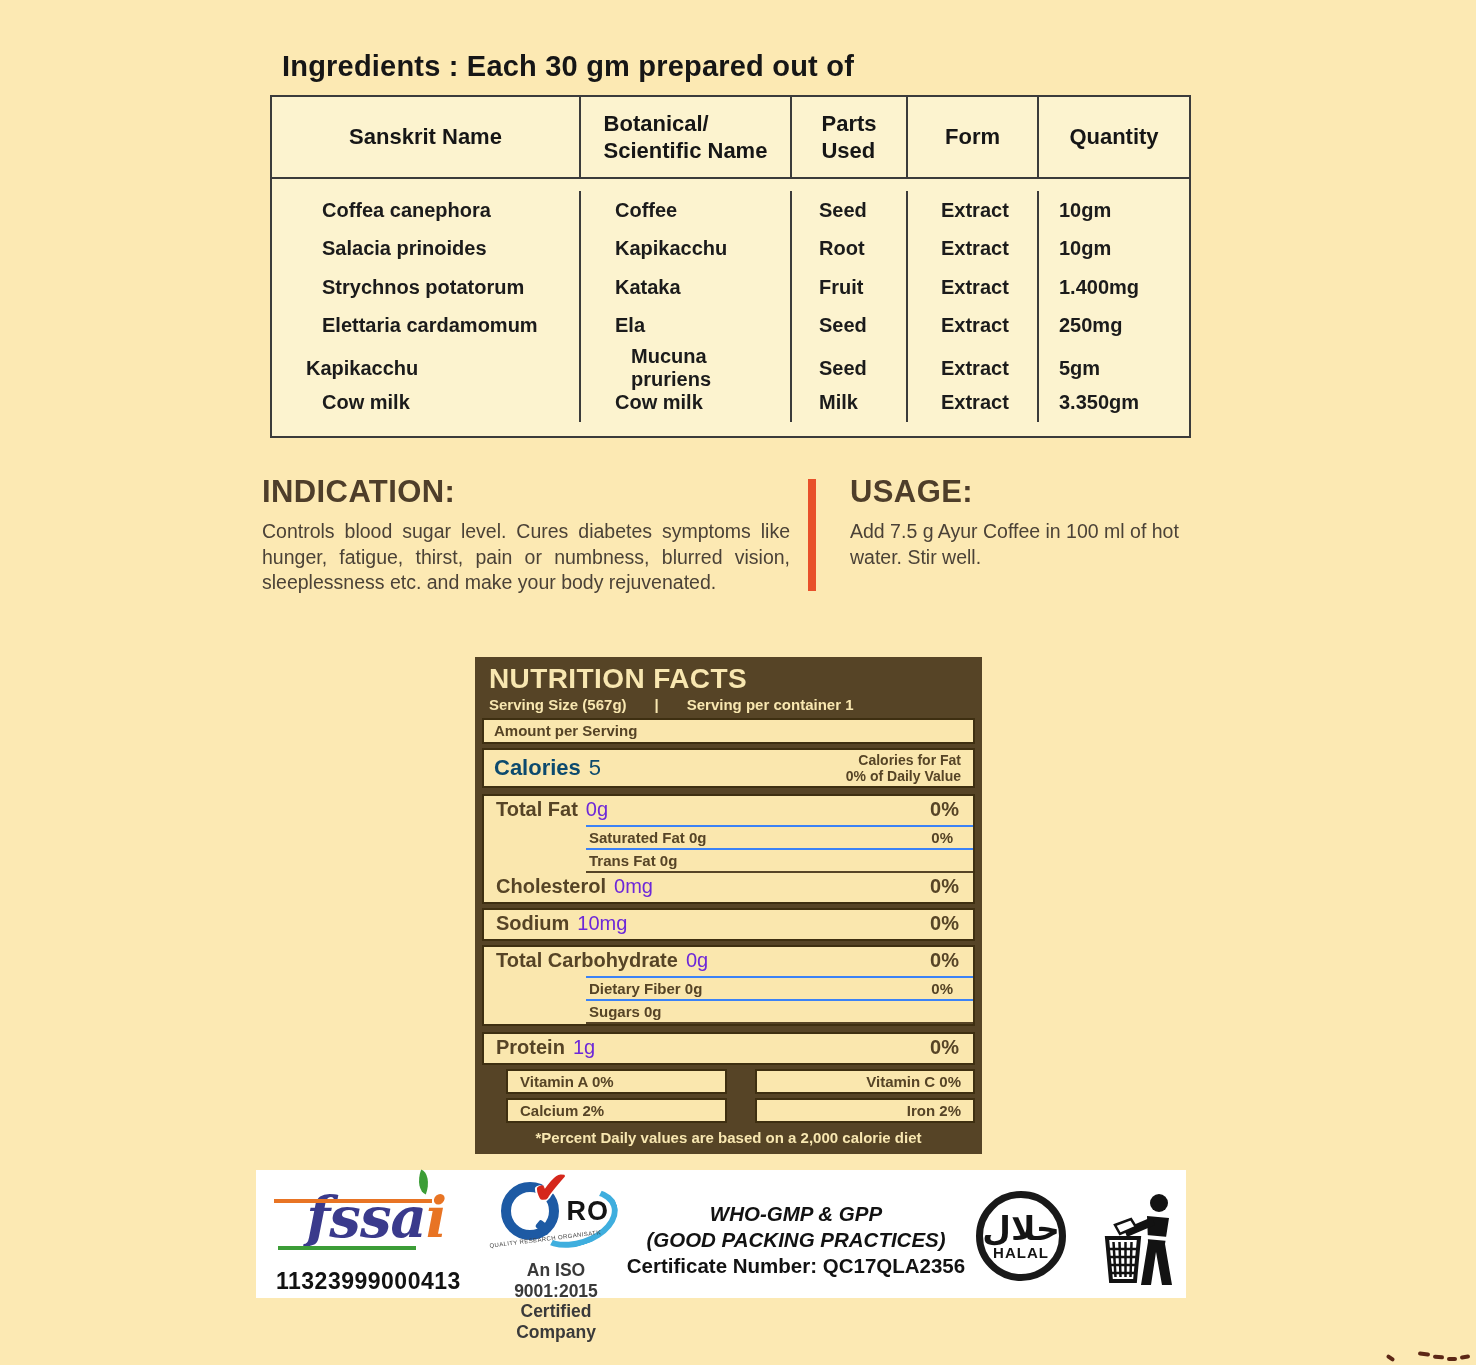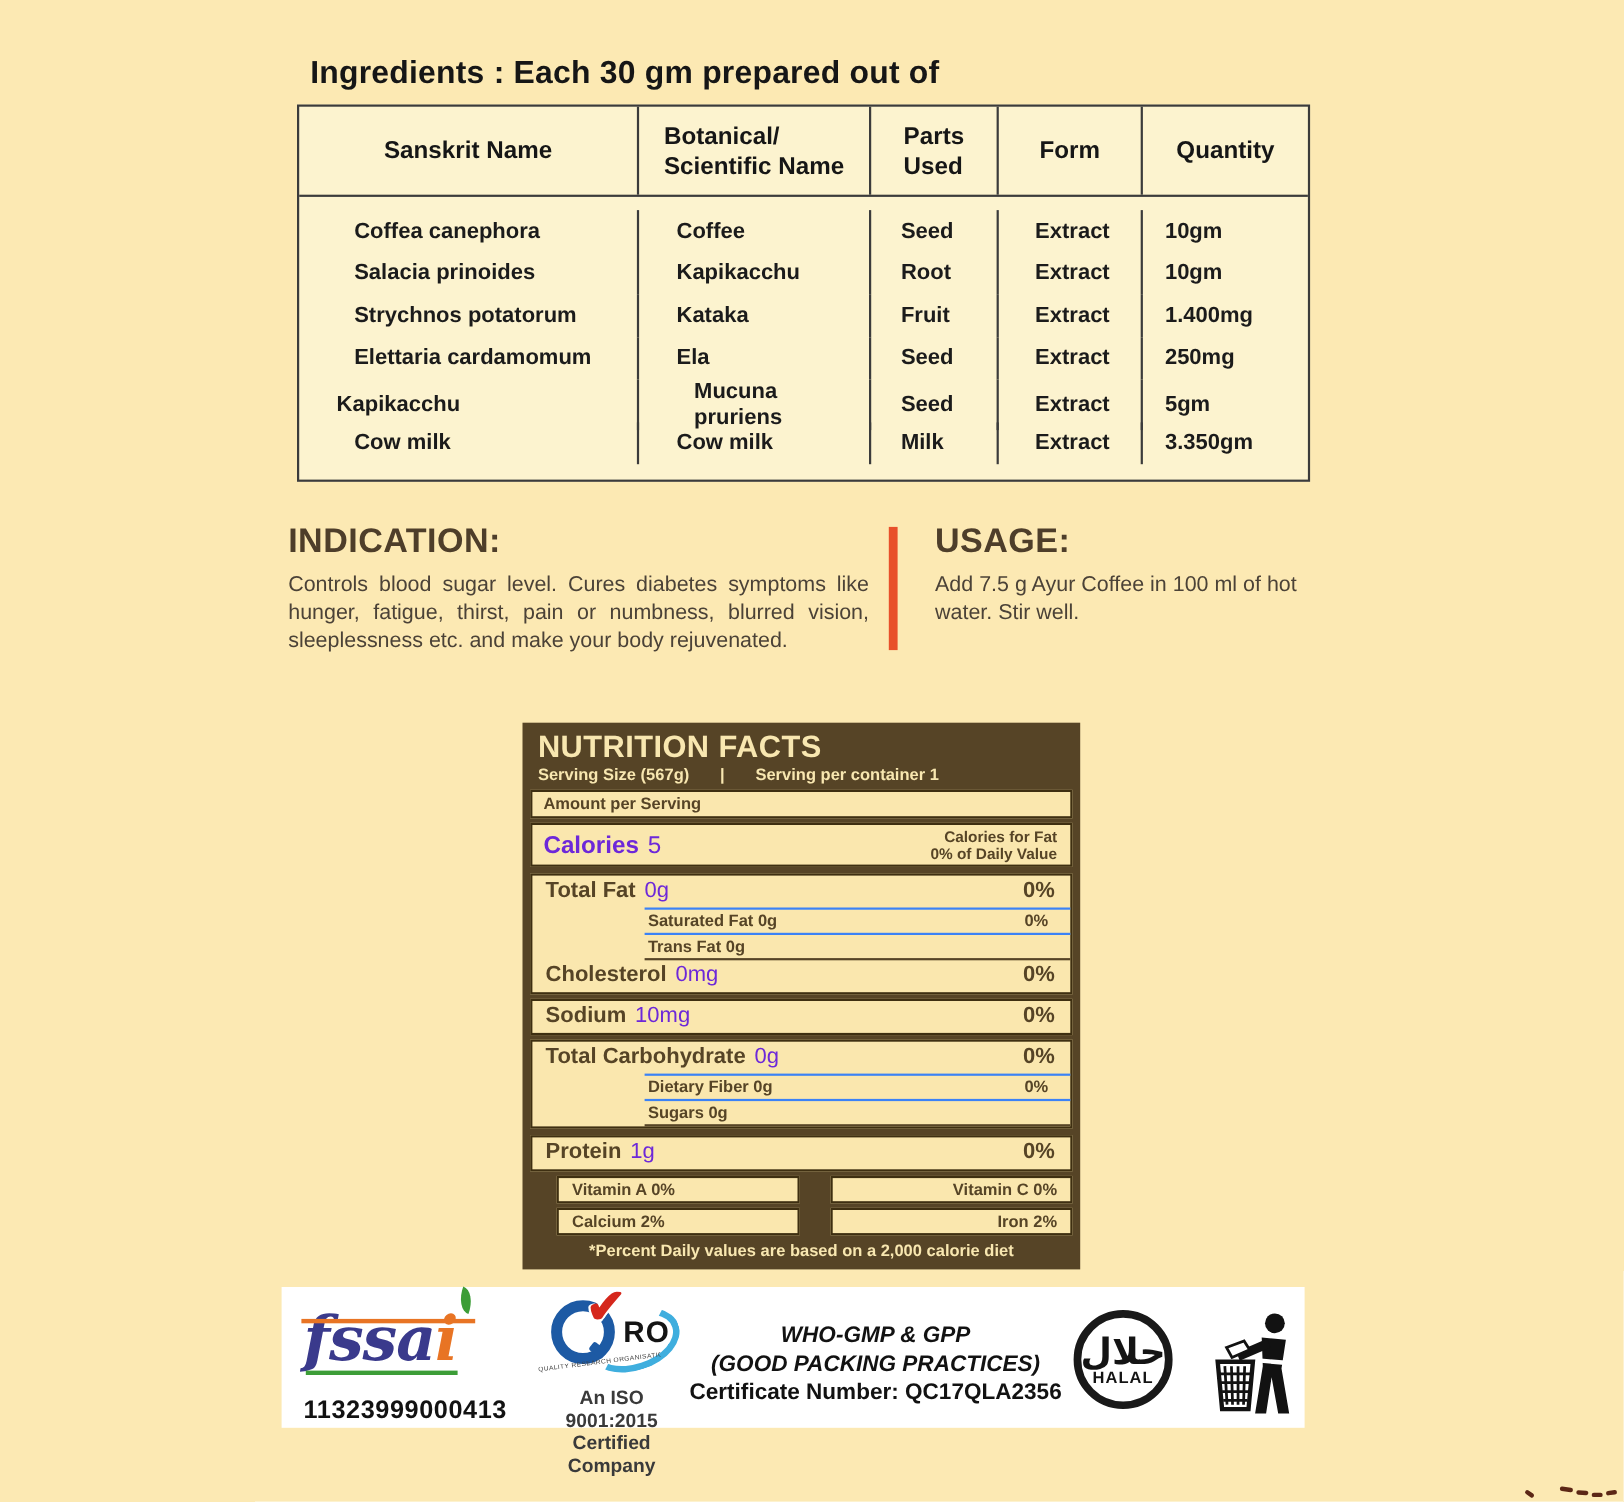--- a/index.html
+++ b/index.html
@@ -56,21 +56,21 @@
     position:absolute; left:475px; top:657px; width:507px;
     background:#564426; box-sizing:border-box; padding-bottom:2px;
   }
   .nf-header { padding:6px 14px 5px 14px; color:#F8E7B0; }
   .nf-title { font-size:28px; font-weight:bold; letter-spacing:0.4px; }
   .nf-serving { font-size:15px; font-weight:bold; display:flex; gap:28px; margin-top:1px; }
   .n-box { background:#FAE7AE; border:2px solid #3E2F11; margin:0 7px 4px 7px; }
   .n-gap { margin-bottom:6px; }
   .amount-row { padding:2px 10px 3px 10px; font-size:15px; font-weight:bold; color:#564426; }
   .cal-row { display:flex; justify-content:space-between; align-items:center; padding:2px 12px 2px 10px; min-height:30px; }
-  .cal-label { font-size:22px; font-weight:bold; color:#6d28d9; }
+  .cal-label { font-size:22px; font-weight:bold; color:#0c4a6e; }
   .cal-value { font-weight:normal; margin-left:8px; }
   .cal-right { text-align:right; font-size:14px; font-weight:bold; color:#564426; line-height:1.15; }
   .main-row { display:flex; align-items:baseline; padding:2px 14px 2px 12px; min-height:25px; }
   .main-label { font-size:20px; font-weight:bold; color:#564426; }
   .main-value { font-size:20px; color:#6d28d9; margin-left:8px; }
   .main-dv { margin-left:auto; font-size:20px; font-weight:bold; color:#564426; }
   .sub-row {
     margin-left:102px; border-top:2px solid #3b82f6;
     display:flex; align-items:center; padding:1px 20px 1px 3px; min-height:19px;
   }
@@ -89,21 +89,21 @@
     padding:2px 0 6px 0;
   }
 
   
   .cert-strip {
     position:absolute; left:256px; top:1170px; width:930px; height:128px;
     background:#ffffff;
   }
   
   .fssai { position:absolute; left:20px; top:12px; width:200px; }
-  .fssai-art { position:relative; width:170px; height:78px; }
+  .fssai-art { position:relative; width:170px; height:78px;text-align:right; }
   .fssai-word {
     font-family:"DejaVu Serif", serif; font-style:italic; font-weight:bold;
     font-size:56px; color:#3A3A8C; line-height:70px; letter-spacing:-1px;
   }
   .fssai-i { color:#E87424; }
   .fssai-topline { position:absolute; left:-2px; top:17px; width:158px; height:4px; background:#E87424; }
   .fssai-bottomline { position:absolute; left:2px; top:64px; width:138px; height:4px; background:#3C9D37; }
   .fssai-leaf {
     position:absolute; right:16px; top:-11px; width:13px; height:22px;
     background:#3C9D37; border-radius:0 100% 0 100%; transform:rotate(20deg);

